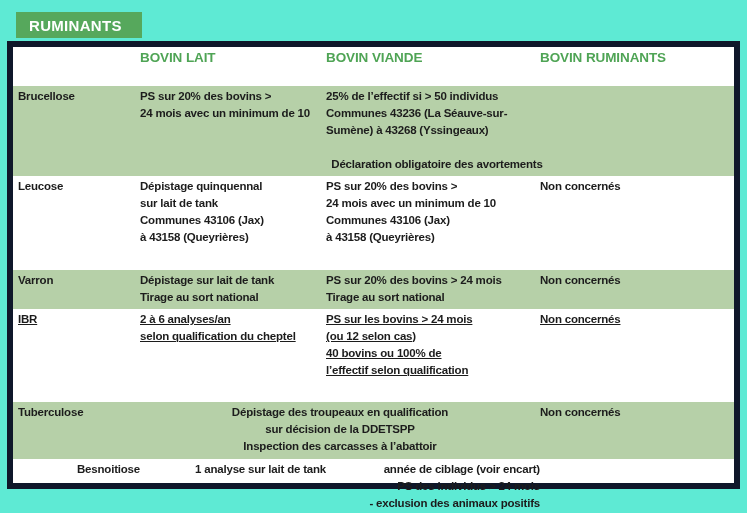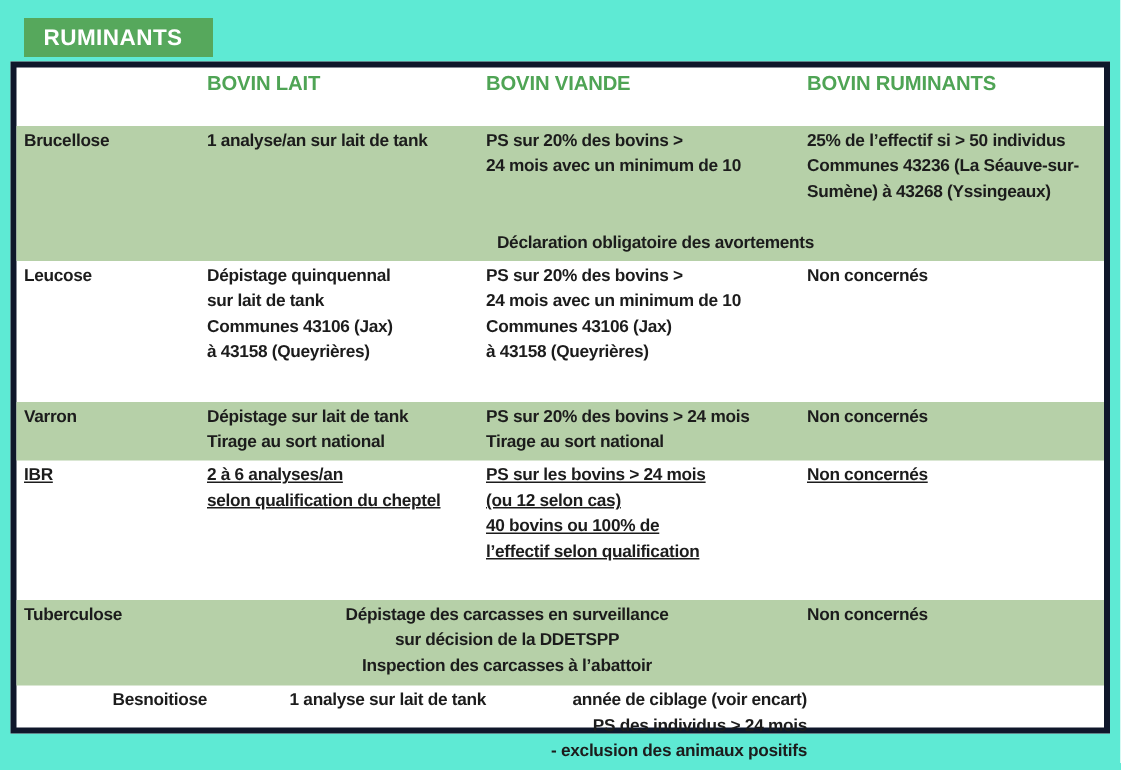--- a/index.html
+++ b/index.html
@@ -18,21 +18,21 @@
     background:#56a85c;
     color:#ffffff;
     font-size:15px;
     letter-spacing:0.3px;
     display:flex; align-items:center;
     padding-left:13px;
   }
   .table {
     position:absolute; left:7px; top:41px; right:7px; bottom:24px;
     background:#ffffff;
-    border:4px solid #0f172a;
+    border:6px solid #0f172a;
   }
   .row {
     display:grid;
     grid-template-columns:127px 186px 214px 1fr;
     padding:2px 0 3px 0;
     box-sizing:border-box;
   }
   .row.green { background:#b6d0a8;margin-top:20px; }
   .cell {
     font-size:11.5px;
@@ -75,21 +75,20 @@
 
     <div class="header-row">
       <div class="col-header label"></div>
       <div class="col-header">BOVIN LAIT</div>
       <div class="col-header">BOVIN VIANDE</div>
       <div class="col-header">BOVIN RUMINANTS</div>
     </div>
 
     <div class="row green mh-bruc">
       <div class="cell label">Brucellose</div>
-      <div class="cell">1 analyse/an sur lait de tank</div>
       <div class="cell">PS sur 20% des bovins &gt;
 24 mois avec un minimum de 10</div>
       <div class="cell">25% de l’effectif si &gt; 50 individus
 Communes 43236 (La Séauve-sur-
 Sumène) à 43268 (Yssingeaux)</div>
       <div class="cell note-span">Déclaration obligatoire des avortements</div>
     </div>
 
     <div class="row mh-leuc">
       <div class="cell label">Leucose</div>
@@ -119,21 +118,21 @@
 selon qualification du cheptel</div>
       <div class="cell">PS sur les bovins &gt; 24 mois
 (ou 12 selon cas)
 40 bovins ou 100% de
 l’effectif selon qualification</div>
       <div class="cell">Non concernés</div>
     </div>
 
     <div class="row green mh-tub">
       <div class="cell label">Tuberculose</div>
-      <div class="cell span-bovins">Dépistage des carcasses en surveillance
+      <div class="cell span-bovins">Dépistage des troupeaux en qualification
 sur décision de la DDETSPP
 Inspection des carcasses à l’abattoir</div>
       <div class="cell">Non concernés</div>
     </div>
 
     <div class="row mh-besn">
       <div class="cell label">Besnoitiose</div>
       <div class="cell">1 analyse sur lait de tank</div>
       <div class="cell">année de ciblage (voir encart)
 PS des individus &gt; 24 mois

